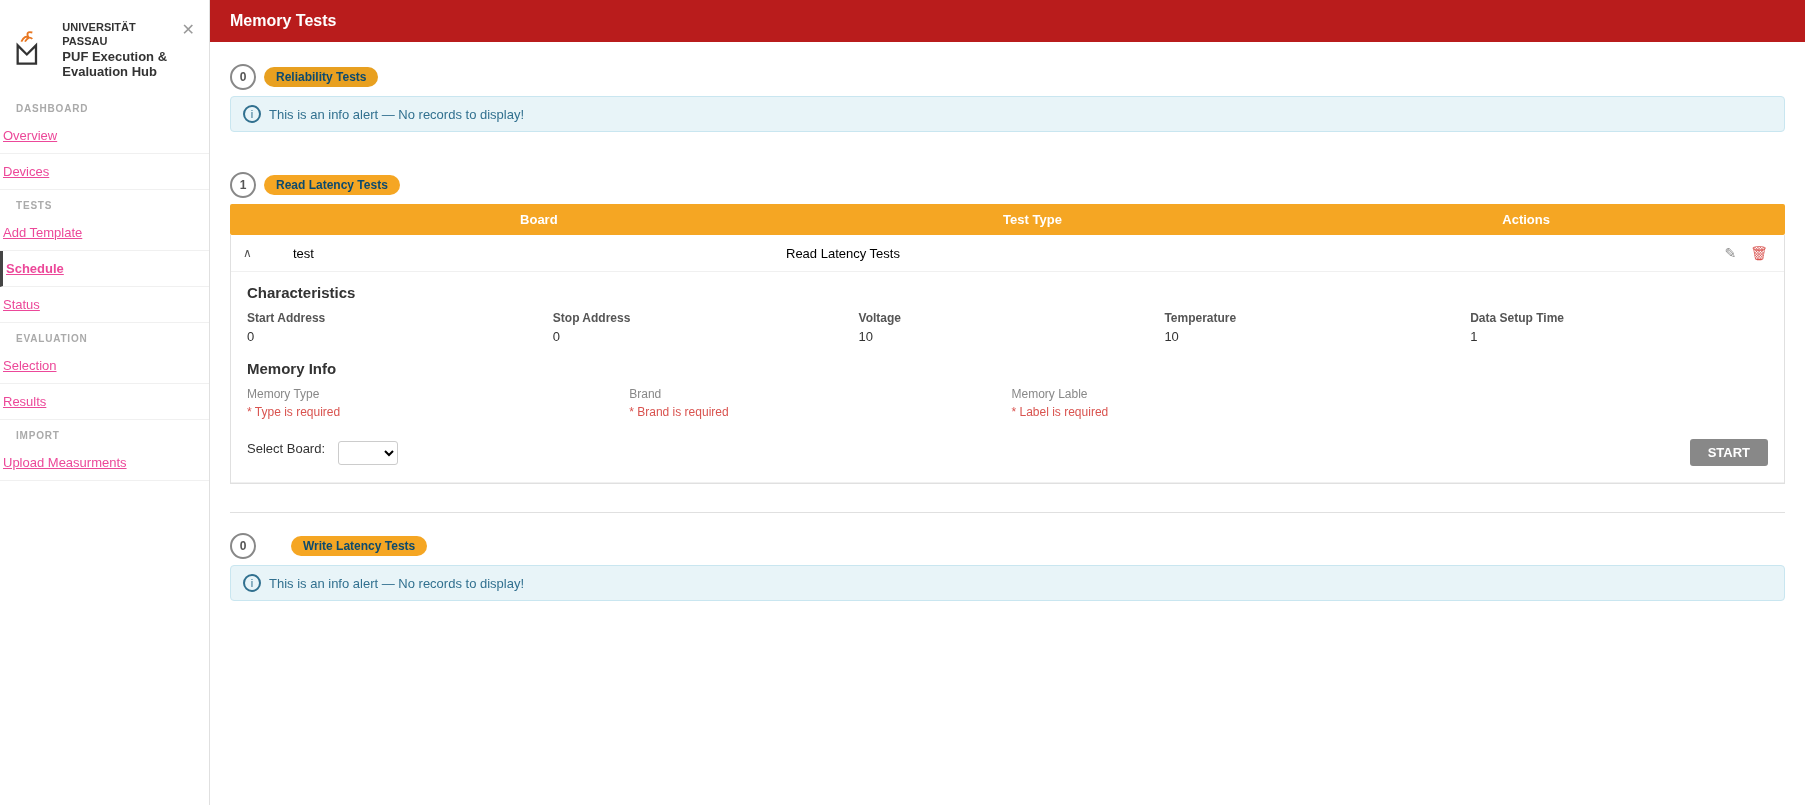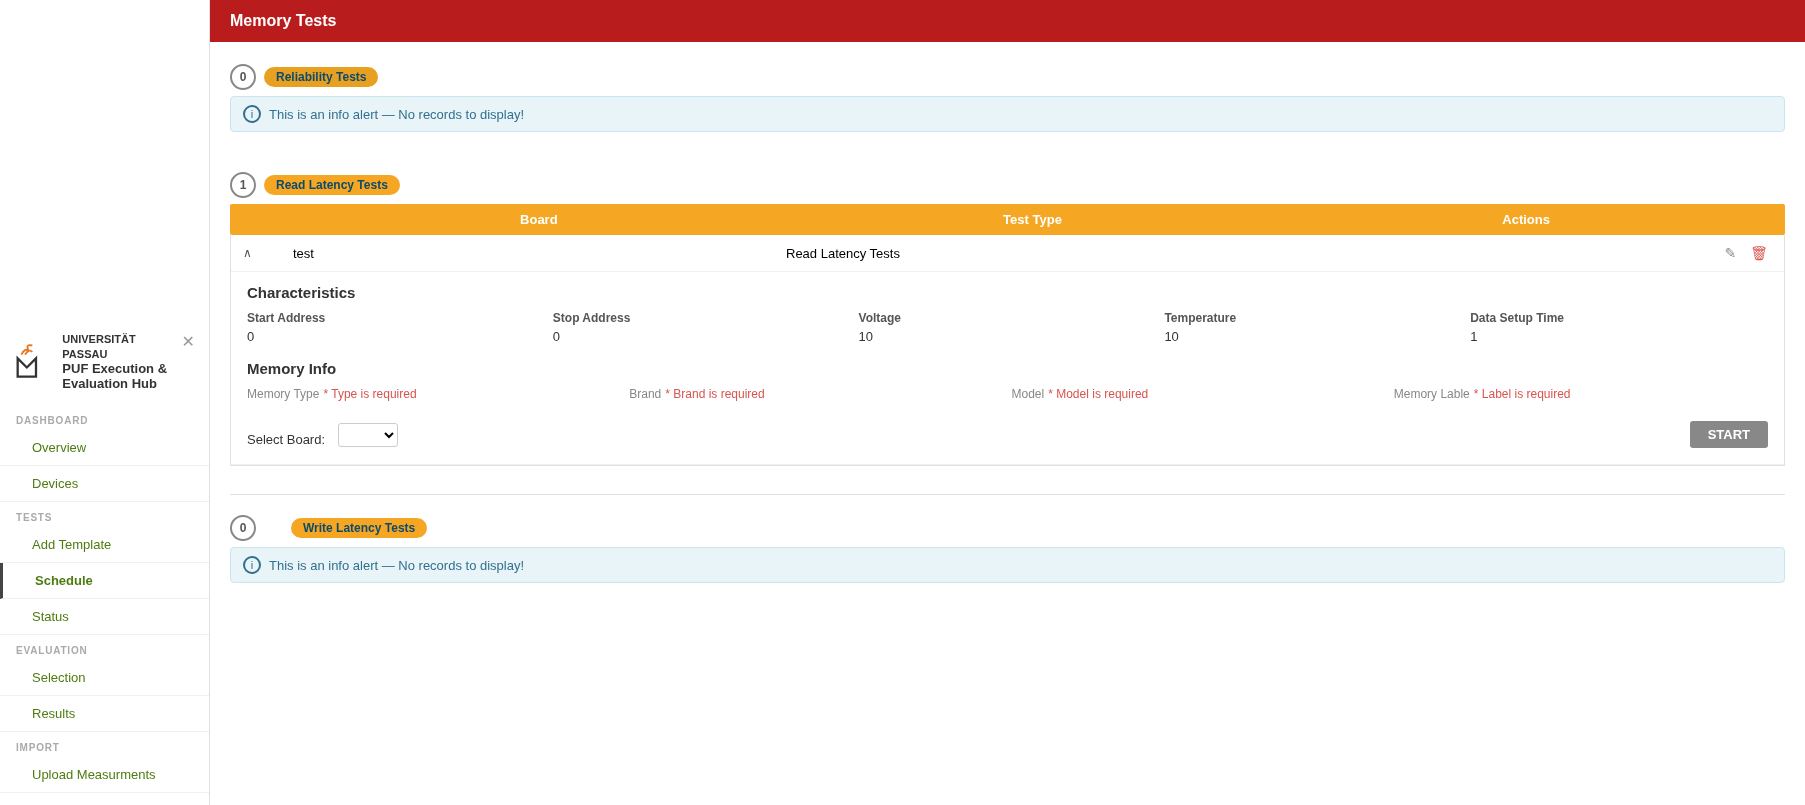--- a/index.html
+++ b/index.html
@@ -9,21 +9,20 @@
     .sidebar {
       width: 210px;
       min-width: 210px;
       background: #fff;
       border-right: 1px solid #e0e0e0;
       display: flex;
       flex-direction: column;
       padding: 12px 0;
       height: 100%;
       overflow-y: auto;
-      justify-content: flex-end;
     }
     .logo-area {
       display: flex;
       align-items: center;
       padding: 8px 14px 14px 14px;
       gap: 8px;
     }
     .logo-icon {
       width: 44px;
       height: 44px;
@@ -49,31 +48,32 @@
     .section-label {
       font-size: 10px;
       color: #aaa;
       font-weight: bold;
       letter-spacing: 0.08em;
       padding: 10px 16px 4px 16px;
       text-transform: uppercase;
     }
     .nav-item {
       display: block;
-      padding: 10px 32px;
-      color: #4d7c0f;
+      padding: 10px 3px;
+      color: #ec4899;
       cursor: pointer;
       border-bottom: 1px solid #f0f0f0;
       font-size: 13px;
       width: 100%;
       text-align: left;
       background: none;
       border-left: none;
       border-right: none;
       border-top: none;
+      text-decoration: underline;
     }
     .nav-item.active {
       background: #fff;
       font-weight: bold;
       border-left: 3px solid #444;
     }
 
     
     .main {
       flex: 1;
@@ -214,21 +214,21 @@
     .char-col { display: flex; flex-direction: column; gap: 4px; }
     .char-label { font-size: 12px; color: #555; font-weight: bold; }
     .char-value { font-size: 13px; color: #333; }
 
     .memory-info-grid {
       display: grid;
       grid-template-columns: repeat(4, 1fr);
       gap: 8px;
       margin-bottom: 12px;
     }
-    .mem-col { display: flex; flex-direction: row; gap: 4px; }
+    .mem-col { display: flex; flex-direction: column; gap: 4px; }
     .mem-label { font-size: 12px; color: #888; }
     .mem-value-required { font-size: 12px; color: #d9534f; }
 
     .board-select-row {
       display: flex;
       align-items: center;
       justify-content: space-between;
       padding: 8px 0 4px 0;
     }
     .board-label { font-size: 13px; color: #333; }
@@ -374,31 +374,27 @@
             <div class="memory-info-grid">
               <div class="mem-col">
                 <span class="mem-label">Memory Type</span>
                 <span class="mem-value-required">* Type is required</span>
               </div>
               <div class="mem-col">
                 <span class="mem-label">Brand</span>
                 <span class="mem-value-required">* Brand is required</span>
               </div>
               <div class="mem-col">
-                <span class="mem-label">Model</span>
-                <span class="mem-value-required">* Model is required</span>
-              </div>
-              <div class="mem-col">
                 <span class="mem-label">Memory Lable</span>
                 <span class="mem-value-required">* Label is required</span>
               </div>
             </div>
 
             <div class="board-select-row">
-              <div style="display:flex;align-items:flex-end;gap:13px;">
+              <div style="display:flex;align-items:flex-start;gap:13px;">
                 <span class="board-label">Select Board:</span>
                 <select class="board-select">
                   <option value=""></option>
                 </select>
               </div>
               <button class="start-btn">START</button>
             </div>
           </div>
         </div>
       </div>

